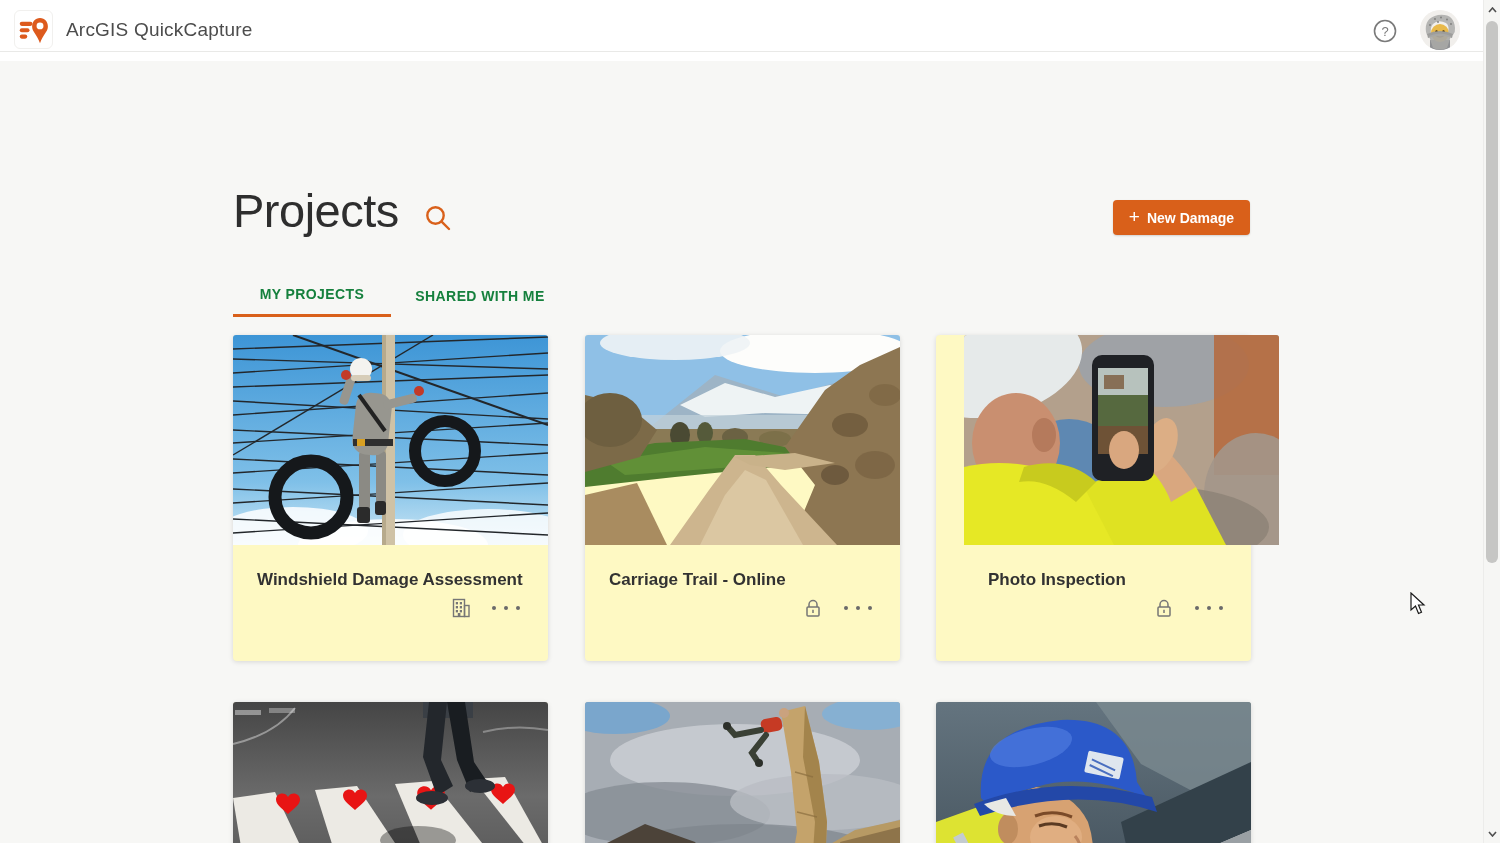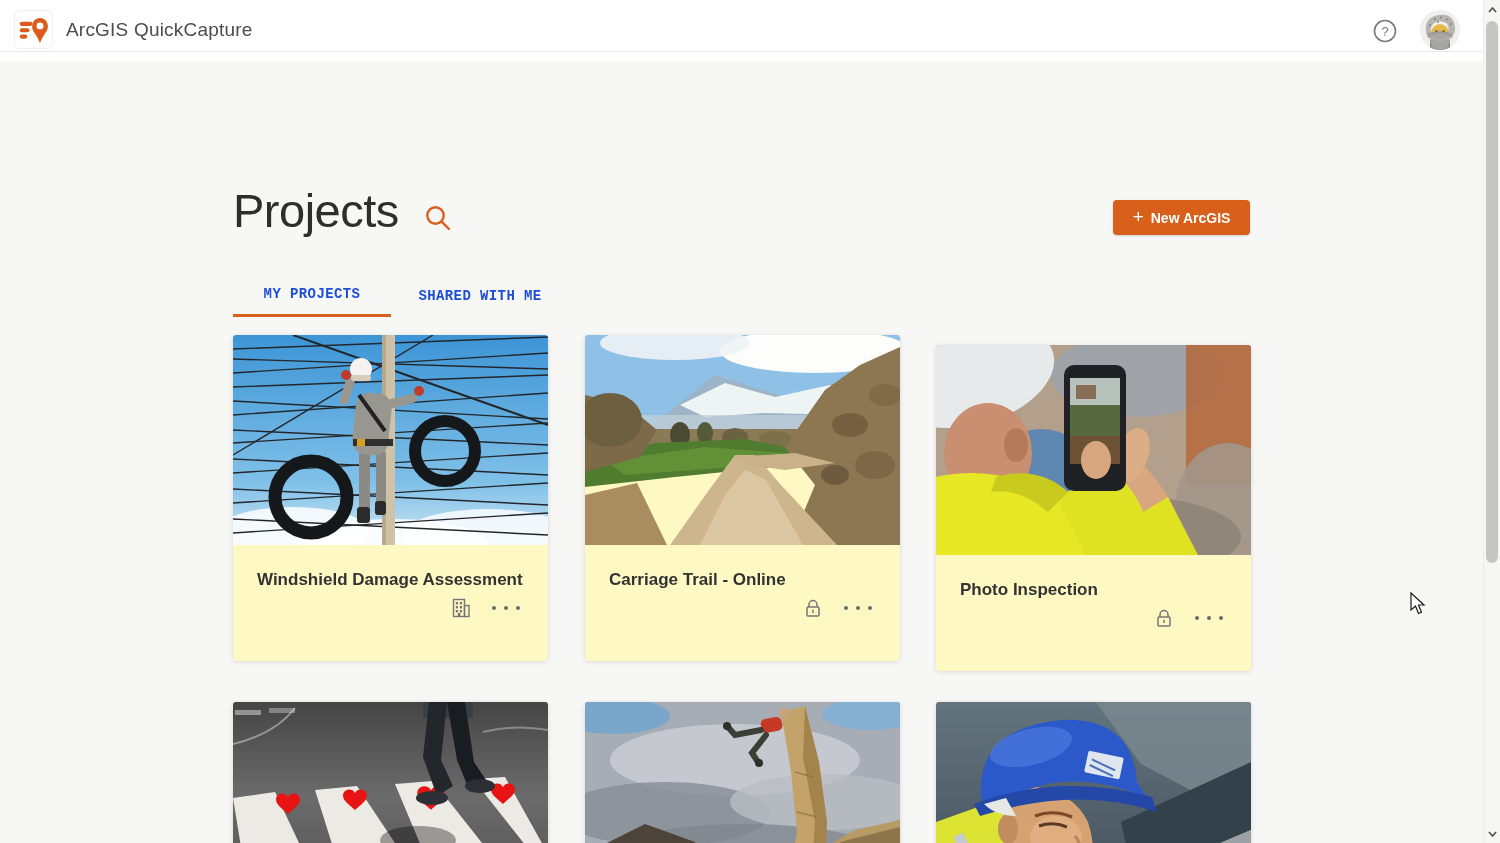--- a/index.html
+++ b/index.html
@@ -26,39 +26,39 @@
   .search-btn { position:absolute; left:423px; top:142px; width:30px; height:30px; cursor:pointer; }
 
   .new-project-btn { position:absolute; left:1113px; top:139px; width:137px; height:35px;
                      background:#D9601A; border:none; border-radius:4px; color:#fff;
                      display:flex; align-items:center; justify-content:center; gap:7px;
                      font-family:"Liberation Sans",sans-serif; font-size:14px; font-weight:700;
                      cursor:pointer; box-shadow:0 1px 2px rgba(0,0,0,0.15); }
   .new-project-btn .plus { font-size:19px; font-weight:400; line-height:1; margin-top:-2px; }
 
   .tab { position:absolute; top:213px; height:43px; display:flex; align-items:center;
-         justify-content:center; font-size:14px; font-weight:700; color:#1d4ed8;
-         letter-spacing:0.4px; cursor:pointer;font-family:Liberation Mono, monospace; }
+         justify-content:center; font-size:14px; font-weight:700; color:#15803d;
+         letter-spacing:0.4px; cursor:pointer; }
   .tab-my { left:233px; width:158px; border-bottom:3px solid #D9601A; }
   .tab-shared { left:404px; width:152px; }
 
   
   .card { position:absolute; width:315px; height:326px; background:#fef9c3; border-radius:4px;
           box-shadow:0 1px 5px rgba(0,0,0,0.13); cursor:pointer; }
   .card-img { display:block; width:315px; height:210px; border-radius:3px 3px 0 0; overflow:hidden; }
   .card-img svg { display:block; }
   .card-footer { position:relative; height:116px; }
   .card-title { position:absolute; left:24px; top:25px; font-size:17px; font-weight:700; color:#323232; }
   .card-icons { position:absolute; right:28px; top:51px; display:flex; align-items:center; gap:19px; }
   .dots { display:flex; gap:8px; align-items:center; cursor:pointer; padding:4px 0; }
   .dots i { width:4px; height:4px; border-radius:50%; background:#6a6a6a; display:block; }
 
   .pos-c1 { left:233px; top:274px; }
   .pos-c2 { left:585px; top:274px; }
-  .pos-c3 { left:936px; top:284px; }
+  .pos-c3 { left:936px; top:274px;padding-left:28px; }
   .pos-c4 { left:233px; top:641px; }
   .pos-c5 { left:585px; top:641px; }
   .pos-c6 { left:936px; top:641px; }
 
   
   .scrollbar { position:absolute; right:0; top:0; width:17px; height:843px; background:#f6f6f4;
                border-left:1px solid #ececea; z-index:10; }
   .sb-arrow { position:absolute; left:0; width:17px; height:17px; display:flex; align-items:center;
               justify-content:center; color:#505050; font-size:9px; cursor:pointer; }
   .sb-up { top:1px; } .sb-down { bottom:1px; }
@@ -119,21 +119,21 @@
 
     <div class="search-btn">
       <svg width="30" height="30" viewBox="0 0 30 30">
         <circle cx="12.5" cy="12.5" r="8.2" fill="none" stroke="#D9601A" stroke-width="2.4"></circle>
         <line x1="18.6" y1="18.6" x2="26" y2="26" stroke="#D9601A" stroke-width="2.4" stroke-linecap="round"></line>
       </svg>
     </div>
 
     <button class="new-project-btn">
       <span class="plus">+</span>
-      <span>New ArcGIS</span>
+      <span>New Damage</span>
     </button>
 
     <div class="tab tab-my">
       <span>MY PROJECTS</span>
     </div>
     <div class="tab tab-shared">
       <span>SHARED WITH ME</span>
     </div>
 
     <div class="card pos-c1">

